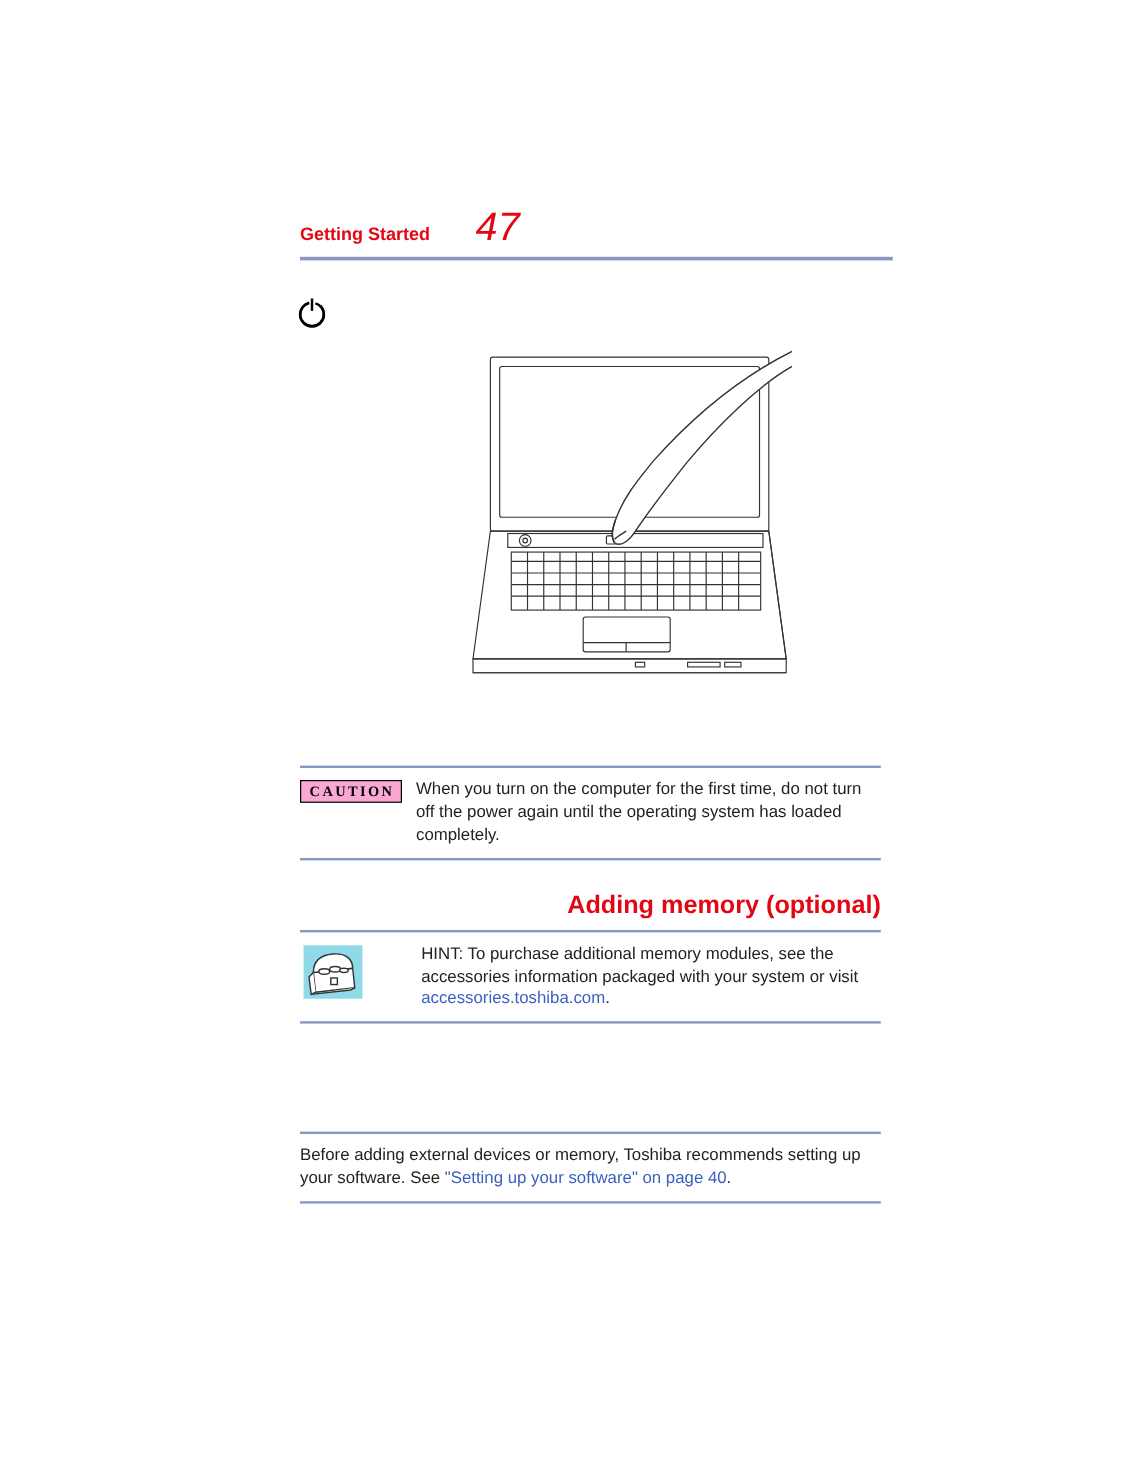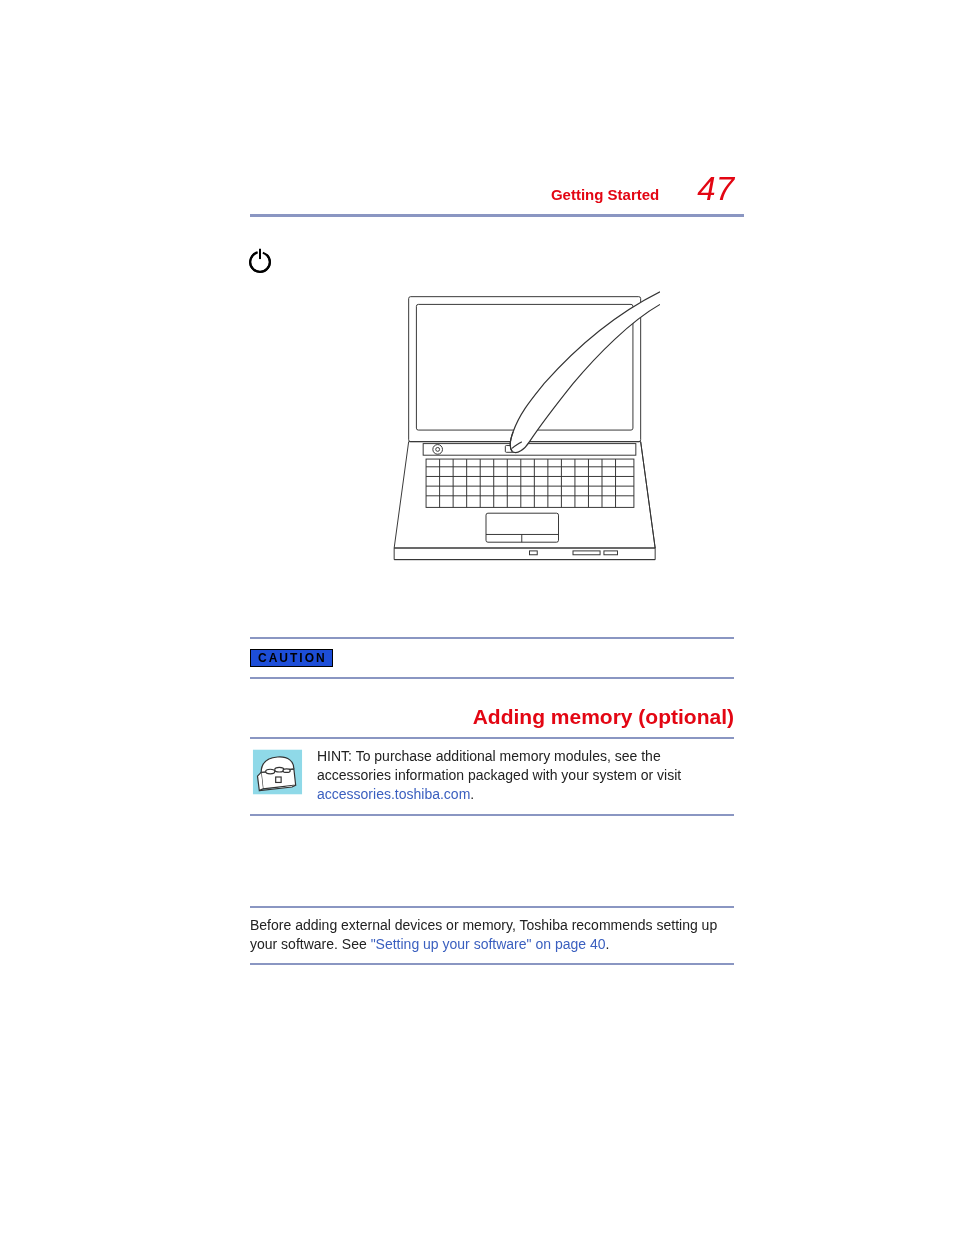--- a/index.html
+++ b/index.html
@@ -12,21 +12,20 @@
       background: #ffffff;
       width: 954px;
       height: 1235px;
       position: relative;
     }
     .page {
       padding: 170px 220px 0 245px;
     }
     .header-row {
       display: flex;
-      justify-content: flex-end;
       align-items: baseline;
       gap: 38px;
       margin-bottom: 6px;
       padding-right: 10px;
     }
     .header-wrap {
       margin-left: 5px;
       margin-right: -10px;
     }
     .section-label {
@@ -74,28 +73,28 @@
       height: 2px;
       background: #8a96c2;
     }
     .callout-body {
       display: flex;
       align-items: flex-start;
       padding: 8px 0 10px 0;
       gap: 12px;
     }
     .caution-badge {
-      background: #1d4ed8;
+      background: #f9a8d4;
       border: 1.5px solid #000;
       font-size: 12px;
       font-weight: bold;
       letter-spacing: 2px;
       padding: 1px 5px 1px 7px;
       color: #000;
-      font-family: Liberation Sans, sans-serif;
+      font-family: Liberation Serif, serif;
       white-space: nowrap;
       margin-top: 2px;
     }
     .callout-text {
       font-size: 14px;
       line-height: 1.35;
       color: #222;
       font-family: "Helvetica Neue", Arial, sans-serif;
       font-stretch: condensed;
     }
@@ -119,20 +118,21 @@
     .hint-icon svg {
       width: 55px;
       height: 50px;
     }
     .hint-text {
       font-size: 14px;
       line-height: 1.35;
       color: #222;
       font-family: "Helvetica Neue", Arial, sans-serif;
       font-stretch: condensed;
+      margin-left: 34px;
     }
     .link-blue {
       color: #3a5fbf;
     }
     .indented-note {
     }
     .note-text {
       font-size: 14px;
       line-height: 1.35;
       color: #222;
@@ -226,20 +226,21 @@
           <path d="M 147 167 C 150 164, 154 162, 157 160"></path>
         </g>
       </g>
     </svg>
   </div>
 
   <div class="callout-block">
     <div class="callout-rule"></div>
     <div class="callout-body">
       <span class="caution-badge">CAUTION</span>
+      <div class="callout-text">When you turn on the computer for the first time, do not turn off the power again until the operating system has loaded completely.</div>
     </div>
     <div class="callout-rule"></div>
   </div>
 
   <h2 class="heading-red">Adding memory (optional)</h2>
 
   <div class="callout-block hint-block">
     <div class="callout-rule"></div>
     <div class="callout-body">
       <div class="hint-icon">

